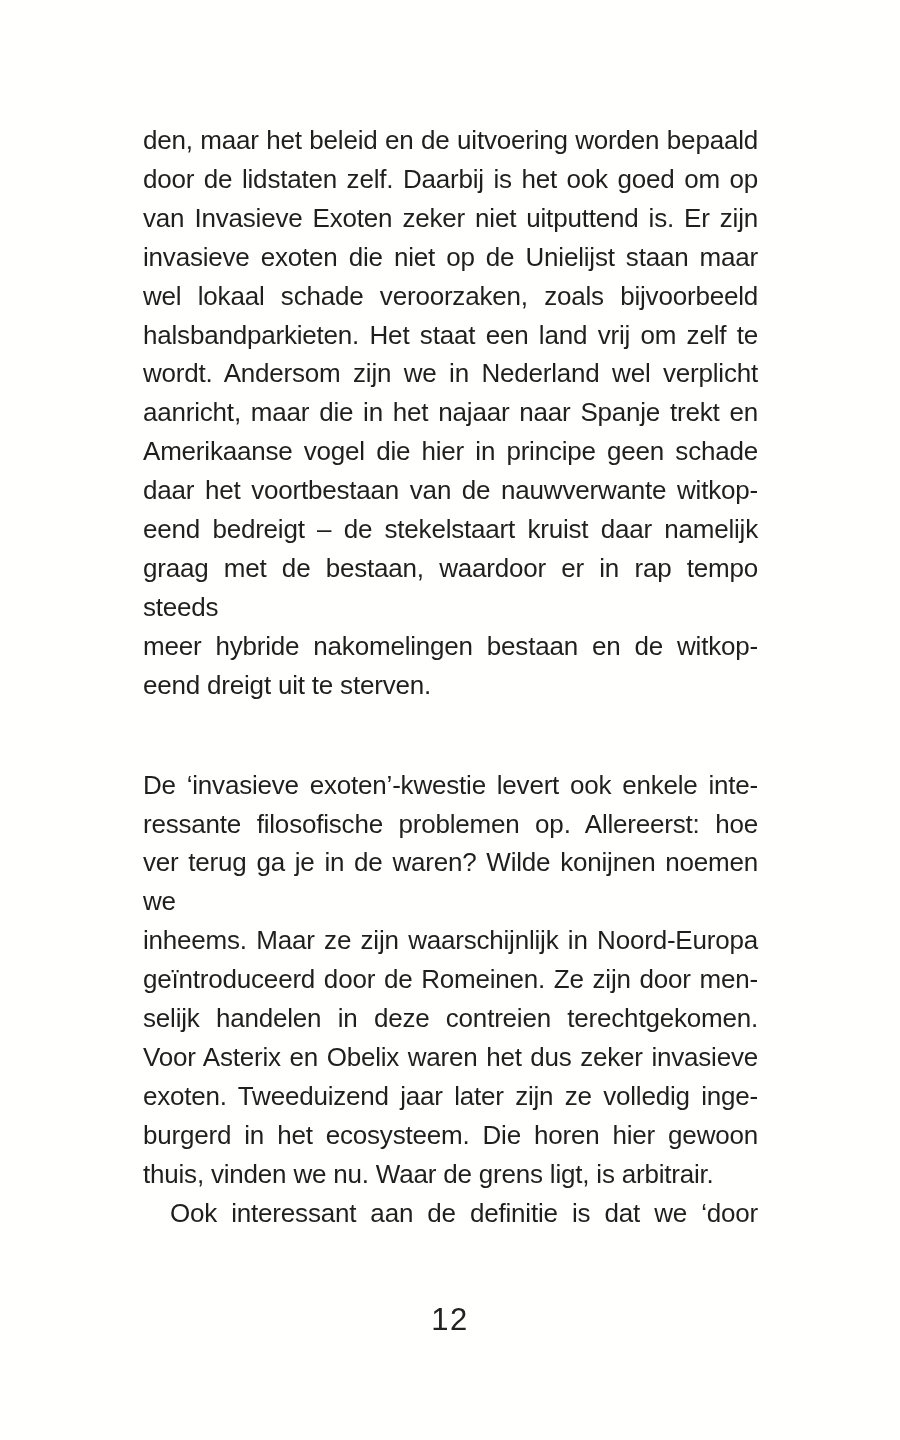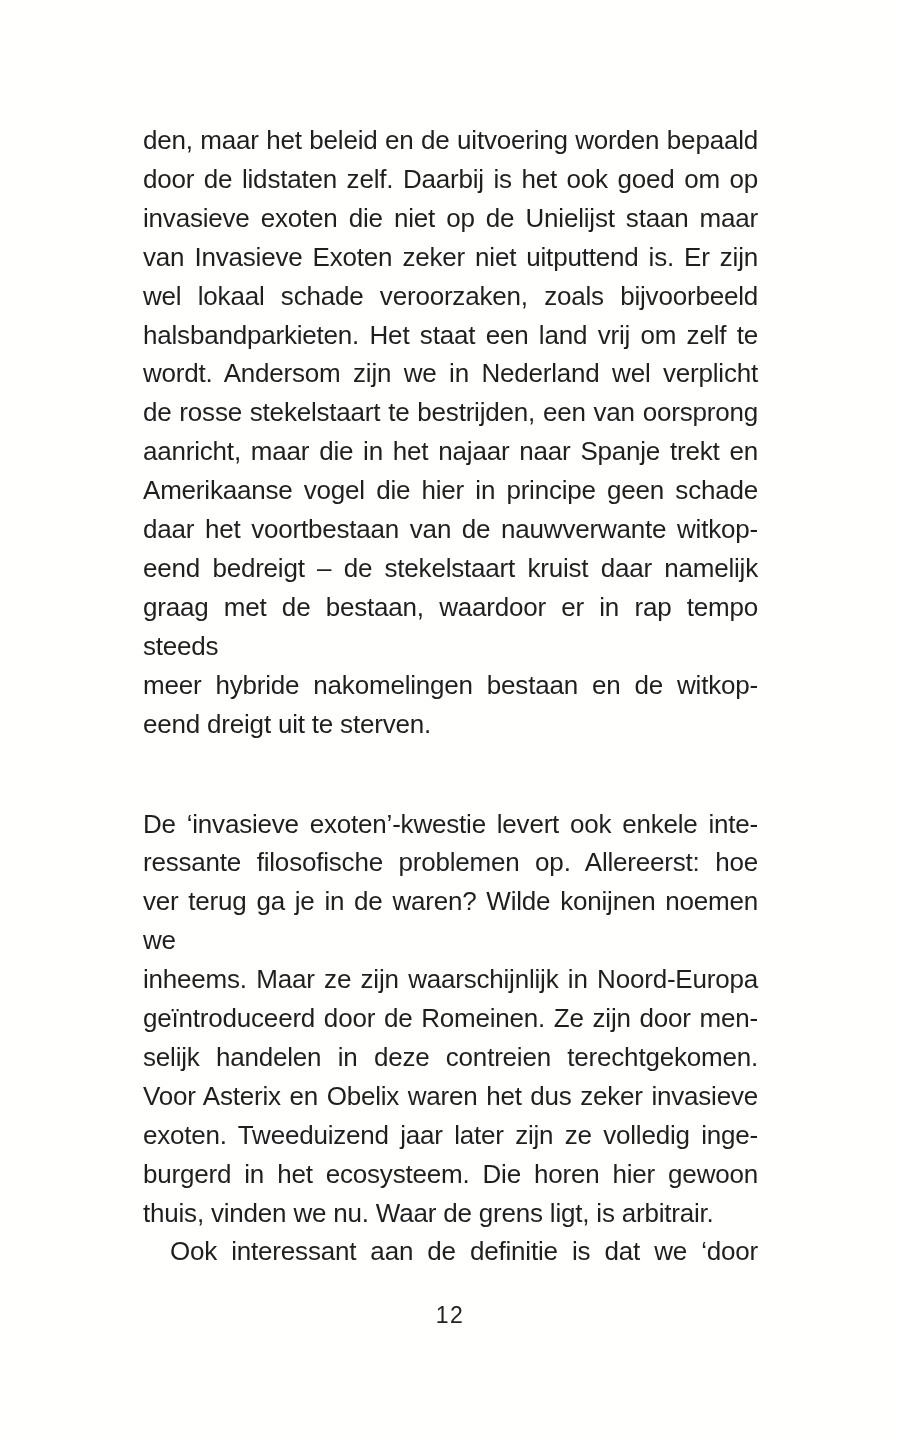--- a/index.html
+++ b/index.html
@@ -37,39 +37,38 @@
   }
   .line.indent {
     text-indent: 27px;
   }
   .page-number {
     position: absolute;
     top: 1302px;
     left: 0;
     width: 900px;
     text-align: center;
-    font-size: 23px;
+    font-size: 31px;
     letter-spacing: 1.5px;
     color: #222222;
   }
 </style>
 </head>
 <body>
 
 <div class="page">
   <main class="text-block">
       <div class="paragraph">
         <div class="line">den, maar het beleid en de uitvoering worden bepaald</div>
         <div class="line">door de lidstaten zelf. Daarbij is het ook goed om op</div>
+        <div class="line">van Invasieve Exoten zeker niet uitputtend is. Er zijn</div>
         <div class="line">invasieve exoten die niet op de Unielijst staan maar</div>
-        <div class="line">van Invasieve Exoten zeker niet uitputtend is. Er zijn</div>
         <div class="line">wel lokaal schade veroorzaken, zoals bijvoorbeeld</div>
         <div class="line">halsbandparkieten. Het staat een land vrij om zelf te</div>
         <div class="line">wordt. Andersom zijn we in Nederland wel verplicht</div>
-        <div class="line">de rosse stekelstaart te bestrijden, een van oorsprong</div>
         <div class="line">aanricht, maar die in het najaar naar Spanje trekt en</div>
         <div class="line">Amerikaanse vogel die hier in principe geen schade</div>
         <div class="line">daar het voortbestaan van de nauwverwante witkop-</div>
         <div class="line">eend bedreigt – de stekelstaart kruist daar namelijk</div>
         <div class="line">graag met de bestaan, waardoor er in rap tempo steeds</div>
         <div class="line">meer hybride nakomelingen bestaan en de witkop-</div>
         <div class="line para-end">eend dreigt uit te sterven.</div>
       </div>
       <div class="paragraph spaced">
         <div class="line">De ‘invasieve exoten’-kwestie levert ook enkele inte-</div>

